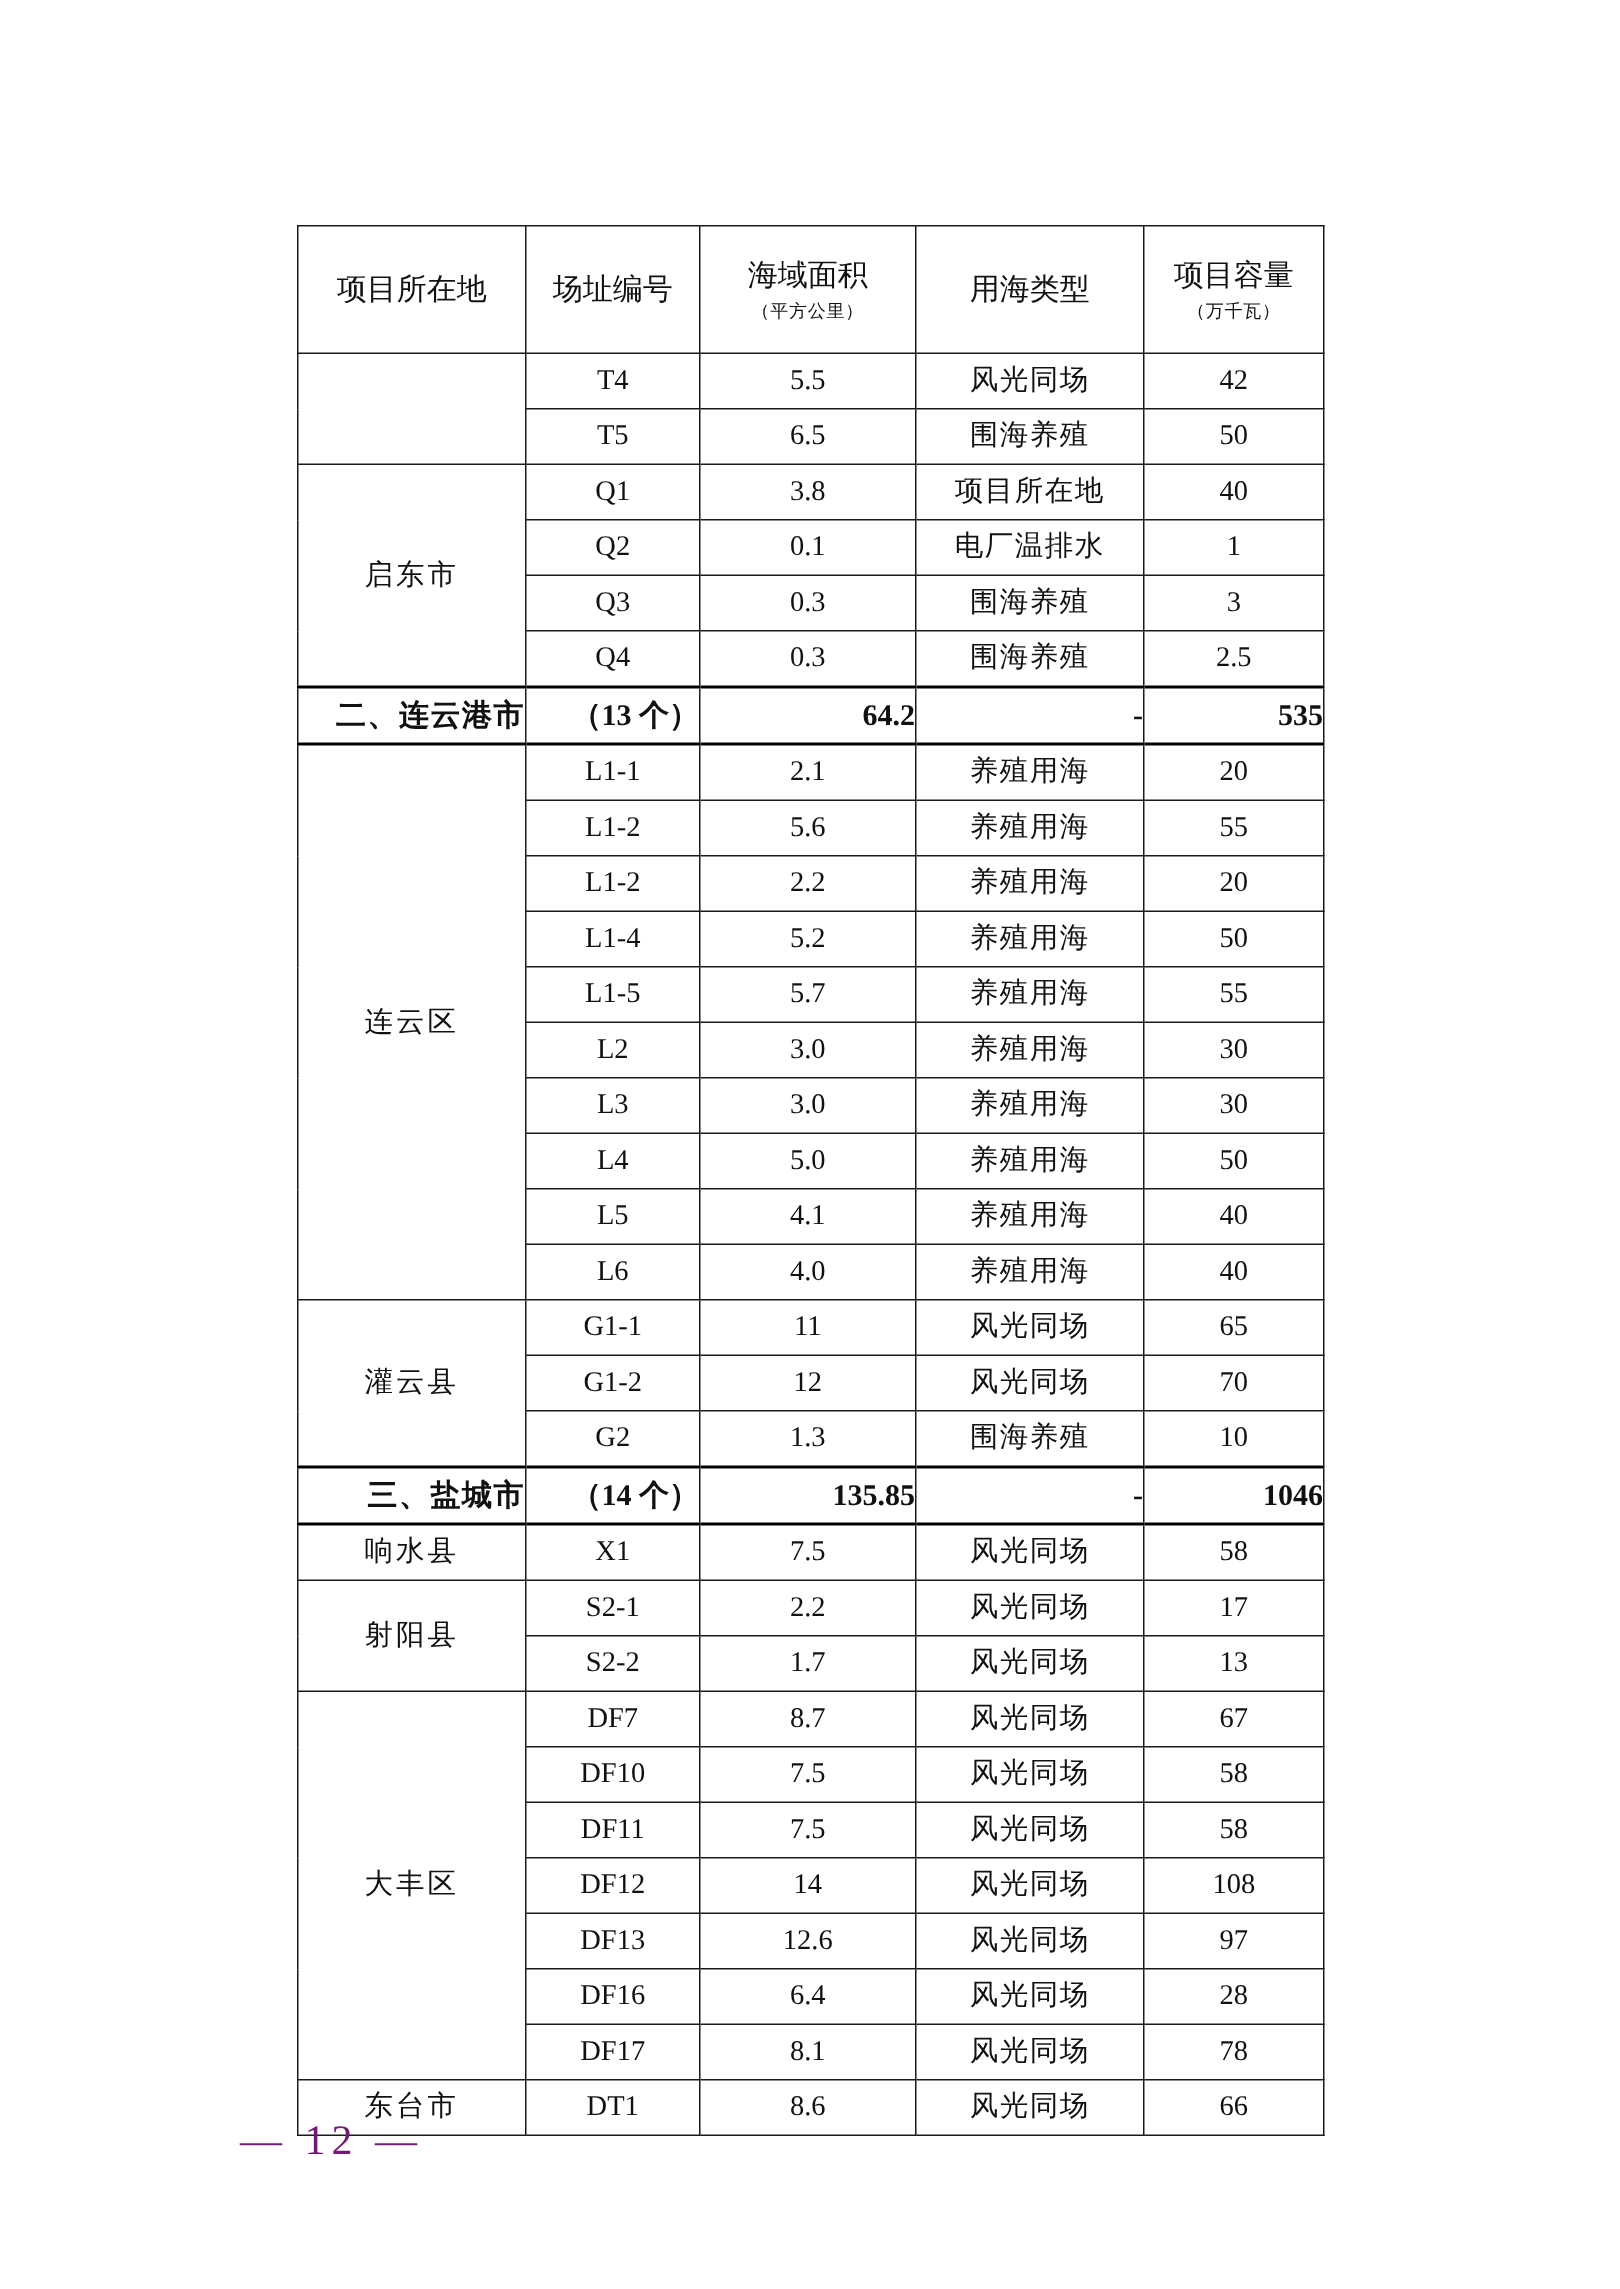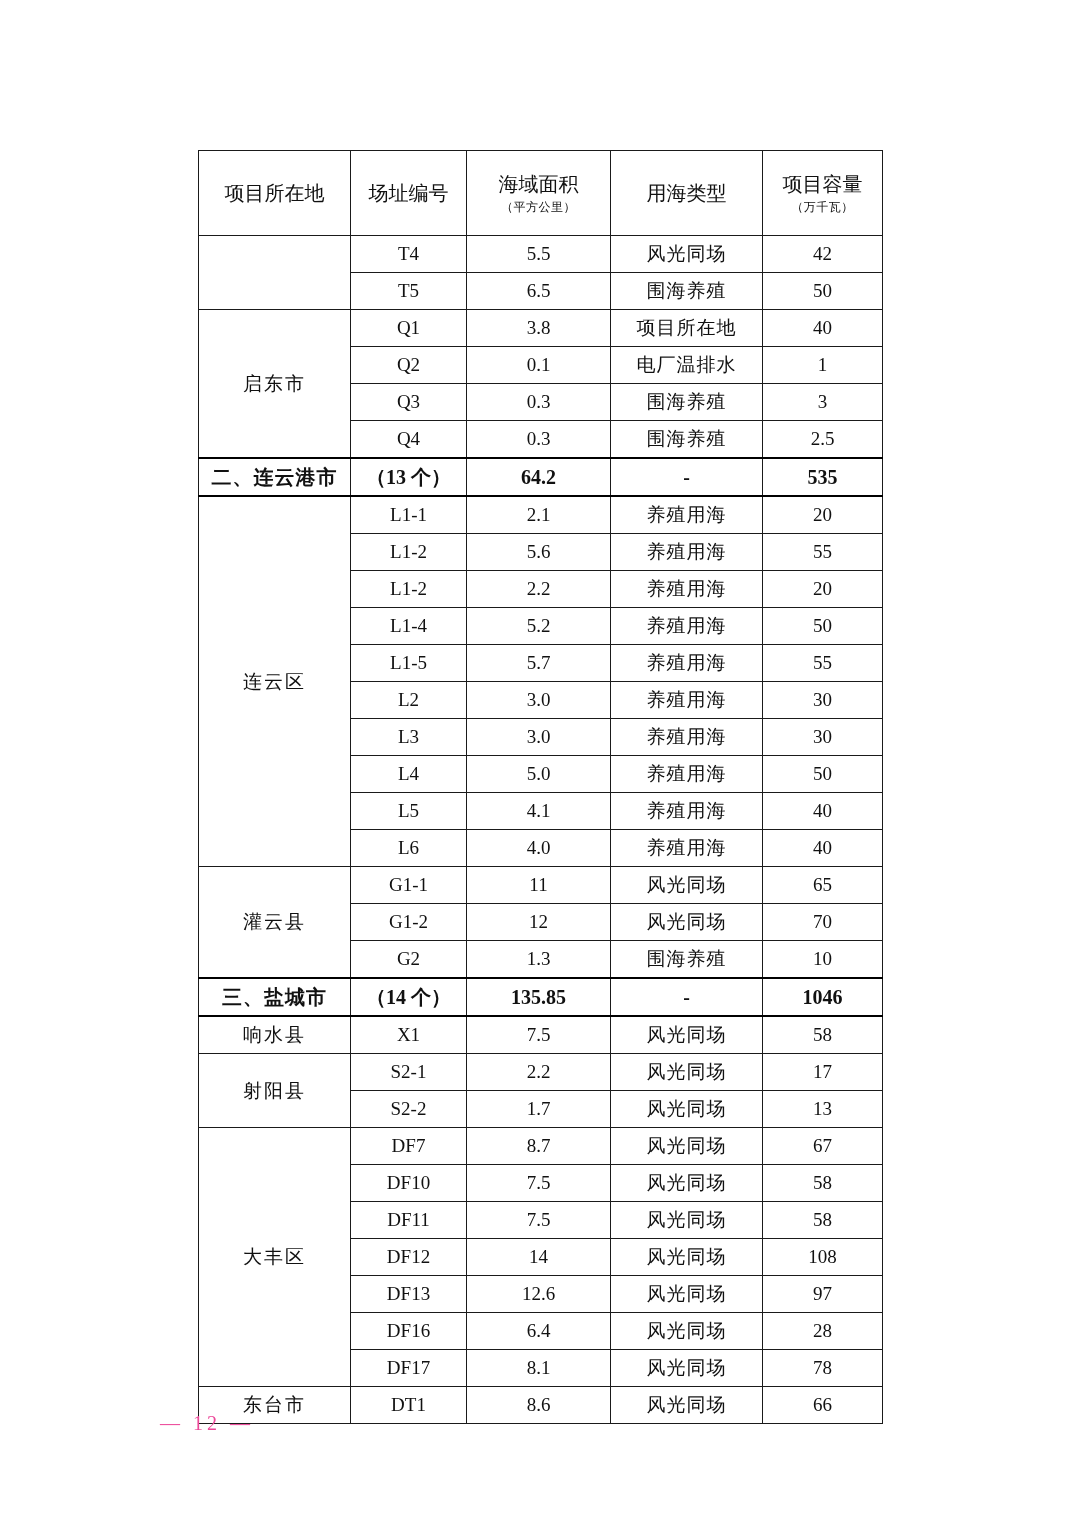--- a/index.html
+++ b/index.html
@@ -60,42 +60,43 @@
   }
   .hdr-main { display: block; }
   .hdr-sub { display: block; font-size: 12px; margin-top: 3px; letter-spacing: 0.5px; }
 
   
   tr.section td {
     font-weight: bold;
     font-size: 20px;
     border-top: 2px solid #000;
     border-bottom: 2px solid #000;
+    text-align: right;
   }
   tr.section td.sec-name { letter-spacing: 1px; }
 
   td.region {
     font-size: 20px;
     letter-spacing: 2px;
   }
   td.code, td.area, td.cap {
     font-size: 19px;
   }
   td.type {
     font-size: 19px;
     letter-spacing: 1px;
   }
 
   .page-number {
     position: absolute;
     left: 160px;
     top: 1392px;
-    font-size: 20px;
+    font-size: 28px;
     letter-spacing: 4px;
-    color: #ec4899;
+    color: #701a75;
     font-family: "Liberation Serif", "DejaVu Serif", serif;
   }
 </style>
 </head>
 <body>
 
 <div class="page">
 
   <div class="table-wrap">
     <table class="doc-table">

